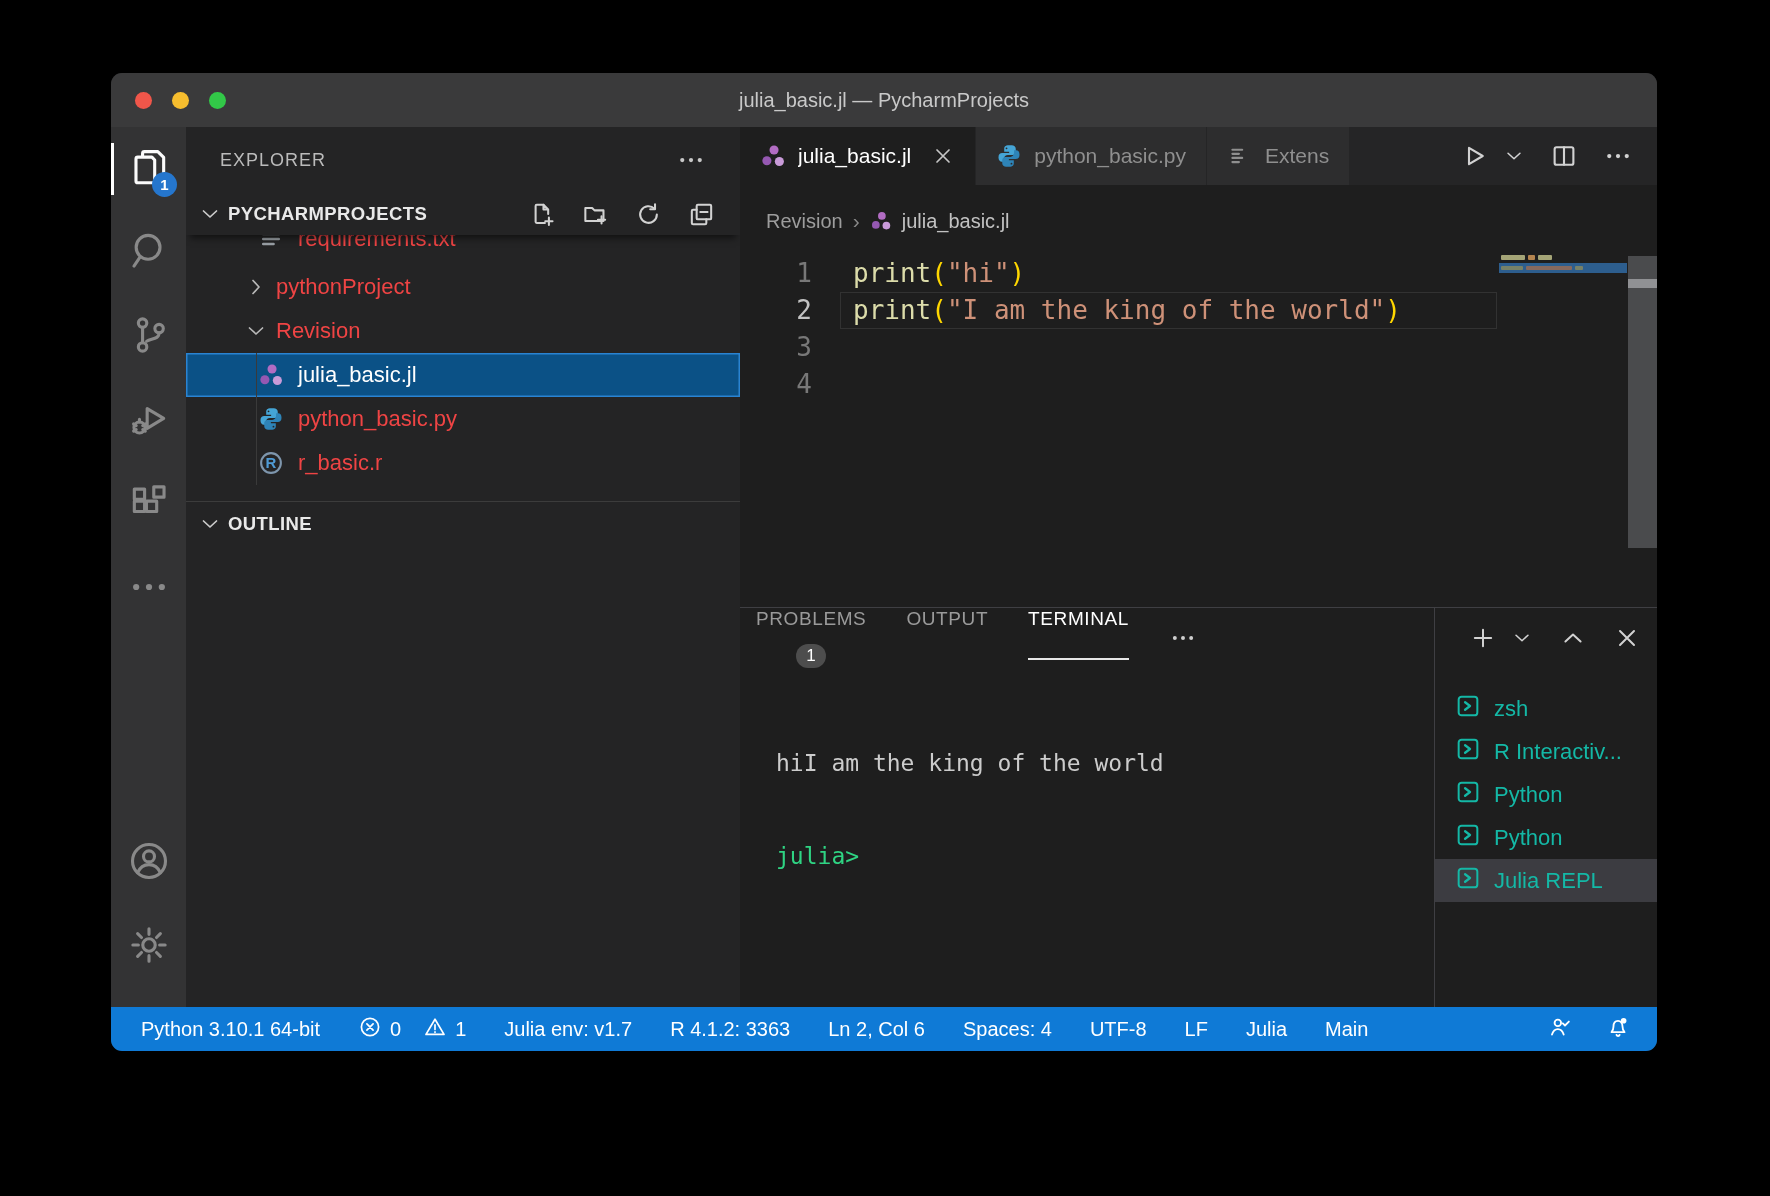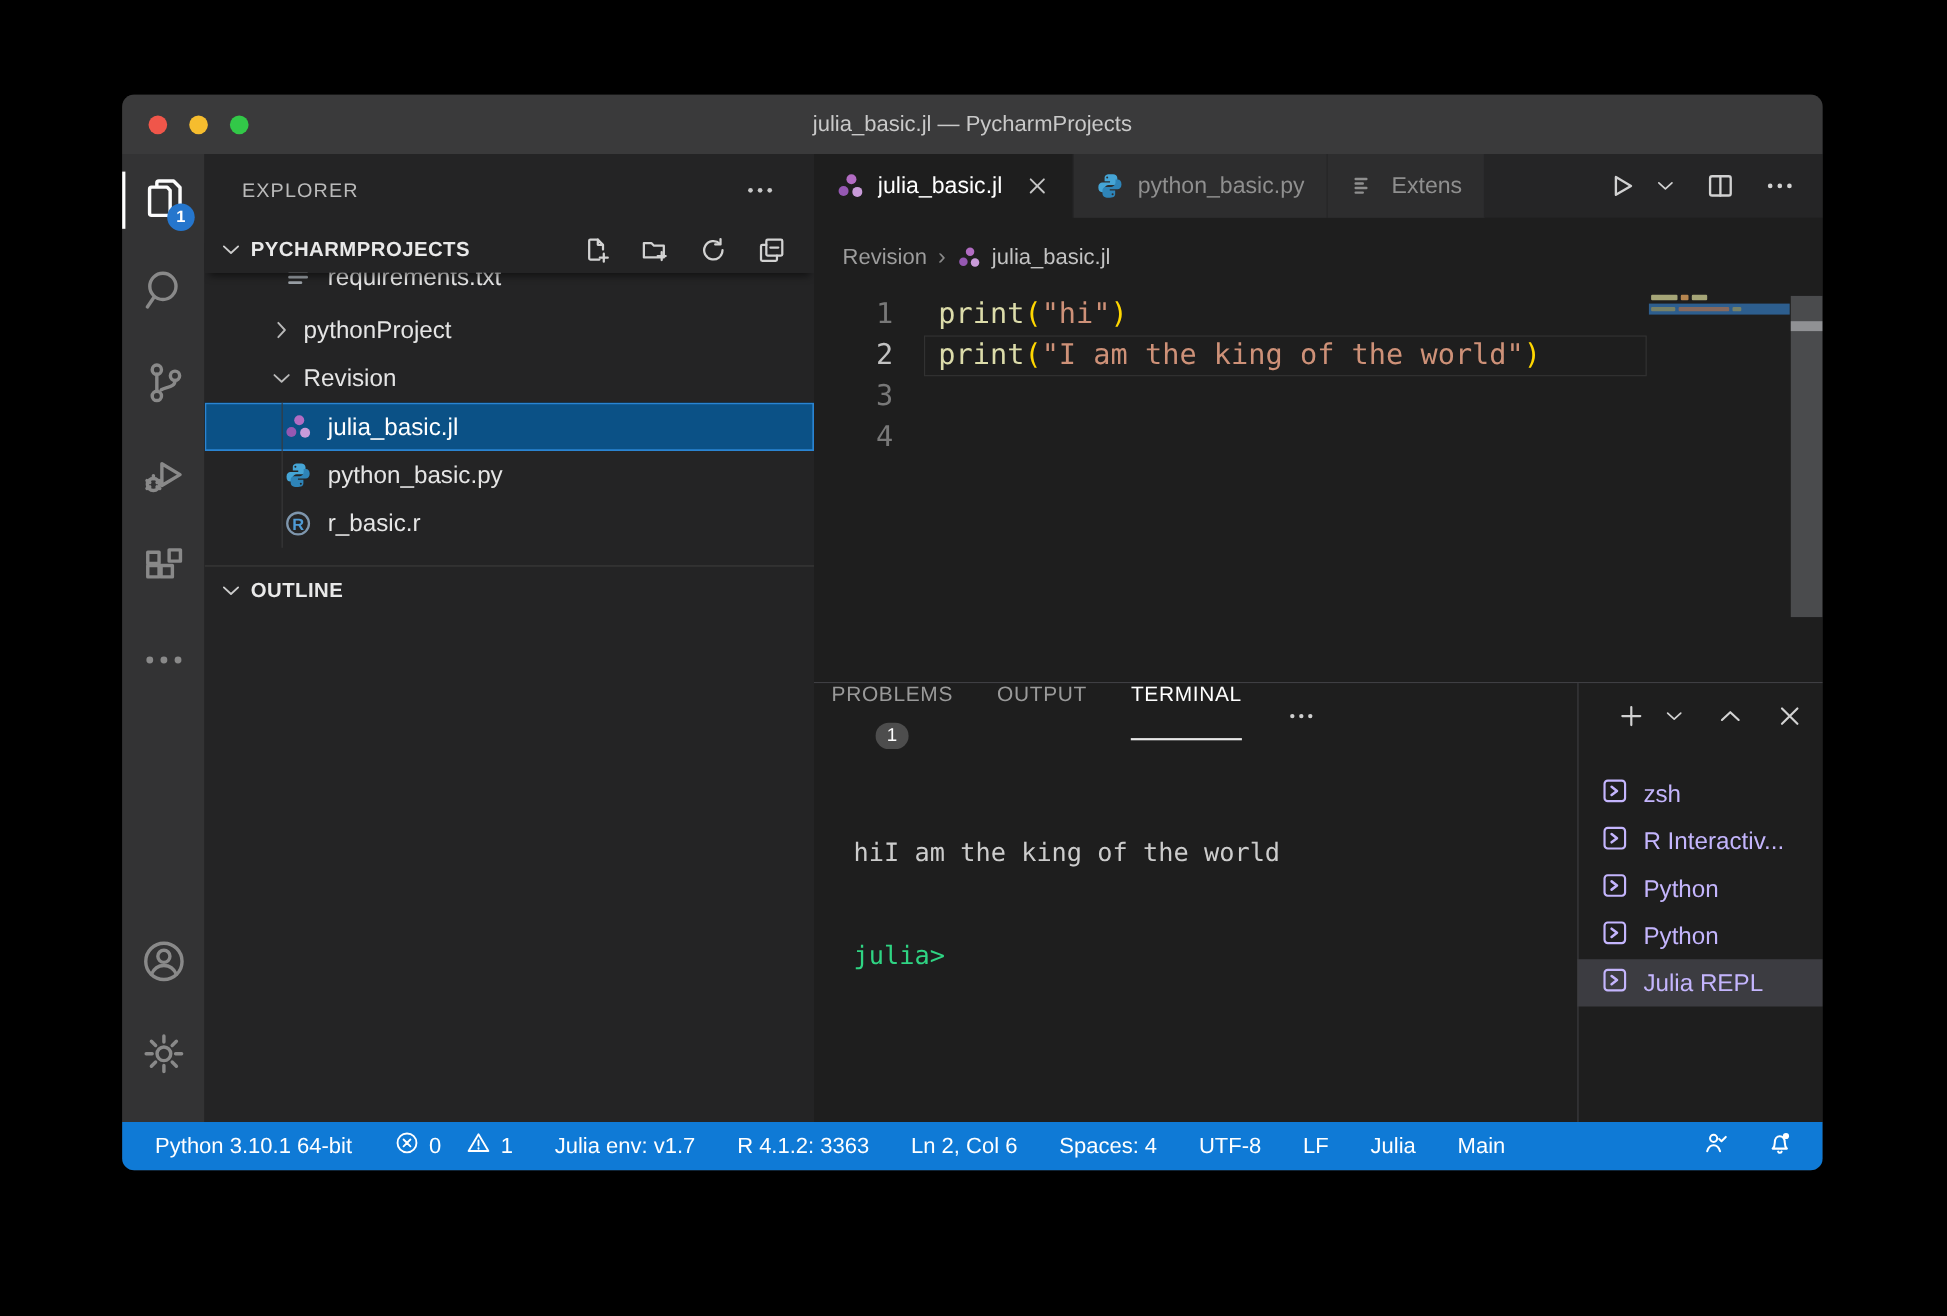--- a/index.html
+++ b/index.html
@@ -1,17 +1,17 @@
 <!DOCTYPE html>
 <html style="--accent: #0f7ad6; --sel: #0b5186; --selb: #2a84d2; --badge: #2576cd; --green: #2fd483; --fn: #dcdcaa; --br: #ffd700; --str: #ce9178;"><head>
 <meta charset="utf-8">
 <style>
   html,body{margin:0;padding:0;background:#000;}
   .stage{position:relative;width:1770px;height:1196px;background:#000;overflow:hidden;font-family:"Liberation Sans",sans-serif;-webkit-font-smoothing:antialiased;}
-  .window{position:absolute;left:111px;top:86px;width:1546px;height:978px;background:#1e1e1e;border-radius:11px;overflow:hidden;display:flex;flex-direction:column;}
+  .window{position:absolute;left:111px;top:73px;width:1546px;height:978px;background:#1e1e1e;border-radius:11px;overflow:hidden;display:flex;flex-direction:column;}
 
   
   .titlebar{height:54px;flex:none;background:#3a3a3b;display:flex;align-items:center;justify-content:center;position:relative;}
   .lights{position:absolute;left:24px;top:0;height:100%;display:flex;align-items:center;gap:20px;}
   .light{width:17px;height:17px;border-radius:50%;}
   .light.red{background:#f0564a;}.light.yellow{background:#f6bd2e;}.light.green{background:#32c848;}
   .title{color:#c9c9c9;font-size:20px;}
 
   
   .main{flex:1;display:flex;min-height:0;}
@@ -32,21 +32,21 @@
   .sb-title .more svg{width:30px;height:30px;}
   .sb-section{height:42px;flex:none;display:flex;align-items:center;padding:0 24px 0 12px;color:#e9e9e9;font-weight:700;font-size:18.5px;letter-spacing:.4px;position:relative;z-index:2;box-shadow:0 7px 7px -4px rgba(0,0,0,.55);cursor:pointer;}
   .sb-section .chev{width:24px;height:24px;color:#cccccc;margin-right:6px;flex:none;}
   .sb-actions{margin-left:auto;display:flex;gap:24px;color:#d2d2d2;}
   .sb-actions .act{width:29px;height:29px;cursor:pointer;}
   .sb-actions svg{width:29px;height:29px;}
   .tree{position:relative;flex:none;}
   .guide{position:absolute;left:70px;top:118px;height:132px;width:1px;background:#3a3a3a;}
   .clip{height:30px;overflow:hidden;}
   .clip .tree-row{margin-top:-18px;}
-  .tree-row{height:44px;display:flex;align-items:center;color:#e5e5e5;font-size:22px;position:relative;cursor:pointer;white-space:nowrap;}
+  .tree-row{height:44px;display:flex;align-items:center;color:#ef4444;font-size:22px;position:relative;cursor:pointer;white-space:nowrap;}
   .tree-row .chev{width:24px;height:24px;margin:0 8px 0 58px;color:#b9b9b9;flex:none;}
   .tree-row .ficon{width:26px;height:26px;margin:0 14px 0 72px;flex:none;display:flex;align-items:center;justify-content:center;}
   .tree-row .ficon svg{width:26px;height:26px;}
   .tree-row.selected{background:var(--sel);box-shadow:inset 0 0 0 1.5px var(--selb);color:#fff;}
   .outline{border-top:1px solid #3c3c3c;margin-top:16px;}
   .outline-h{height:44px;display:flex;align-items:center;font-weight:700;font-size:18.5px;color:#e9e9e9;letter-spacing:.4px;cursor:pointer;}
   .outline-h .chev{width:24px;height:24px;color:#cccccc;margin:0 6px 0 12px;}
   .outline-msg{color:#8f8f8f;font-size:22px;line-height:34px;padding:14px 40px 0 36px;max-width:450px;}
 
   
@@ -98,21 +98,21 @@
   .pbadge{min-width:30px;height:30px;border-radius:15px;background:#4d4d4d;color:#fff;font-size:17px;display:flex;align-items:center;justify-content:center;font-weight:400;}
   .p-more{color:#cfcfcf;width:28px;height:28px;cursor:pointer;}
   .p-more svg{width:28px;height:28px;}
   .panel-actions{margin-left:auto;display:flex;gap:26px;color:#d2d2d2;align-items:center;}
   .panel-actions .act{cursor:pointer;display:flex;}
   .panel-actions svg{width:28px;height:28px;}
   .panel-body{flex:1;display:flex;min-height:0;}
   .term{flex:1;padding:18px 0 0 36px;font-family:"DejaVu Sans Mono",monospace;font-size:23px;line-height:31px;color:#cccccc;white-space:pre;}
   .term-prompt{color:var(--green);font-weight:400;}
   .termlist{width:223px;flex:none;padding-top:19px;}
-  .tl-row{height:43px;display:flex;align-items:center;gap:12px;padding-left:20px;color:#c4b5fd;font-size:22px;cursor:pointer;white-space:nowrap;overflow:hidden;}
+  .tl-row{height:43px;display:flex;align-items:center;gap:12px;padding-left:20px;color:#14b8a6;font-size:22px;cursor:pointer;white-space:nowrap;overflow:hidden;}
   .tl-row svg{width:28px;height:28px;flex:none;}
   .tl-row.selected{background:#3c3c41;}
 
   
   .statusbar{height:44px;flex:none;background:var(--accent);display:flex;align-items:center;gap:38px;padding:0 26px 0 30px;color:#fff;font-size:20px;}
   .sb-item{display:flex;align-items:center;gap:8px;white-space:nowrap;cursor:pointer;text-align:center;}
   .sb-item svg{width:24px;height:24px;}
   .sb-item .wgap{width:6px;}
   .sb-right{margin-left:auto;display:flex;gap:32px;align-items:center;}
   .sb-right .sb-item svg{width:26px;height:26px;}

